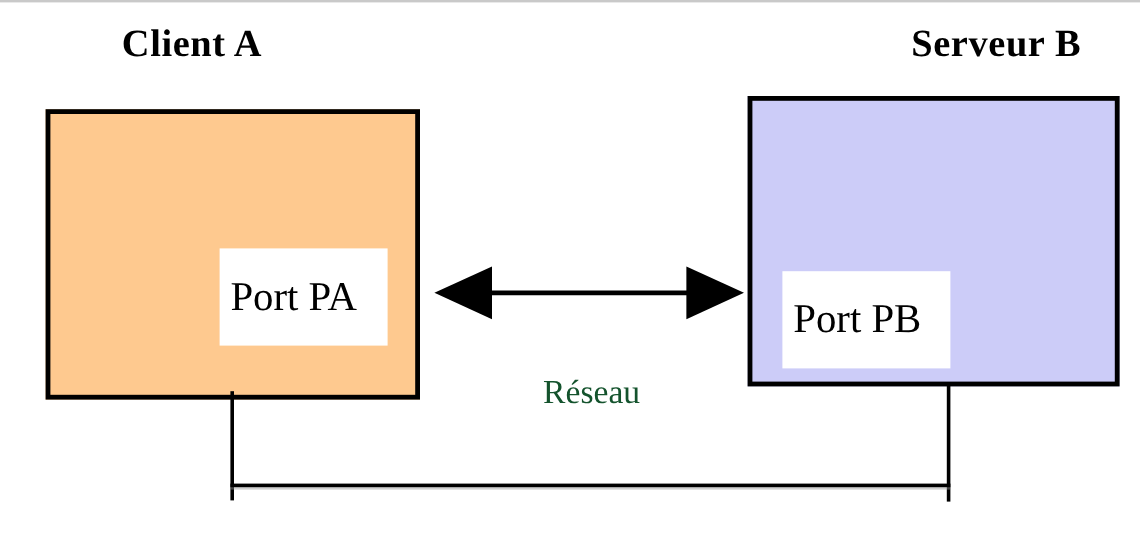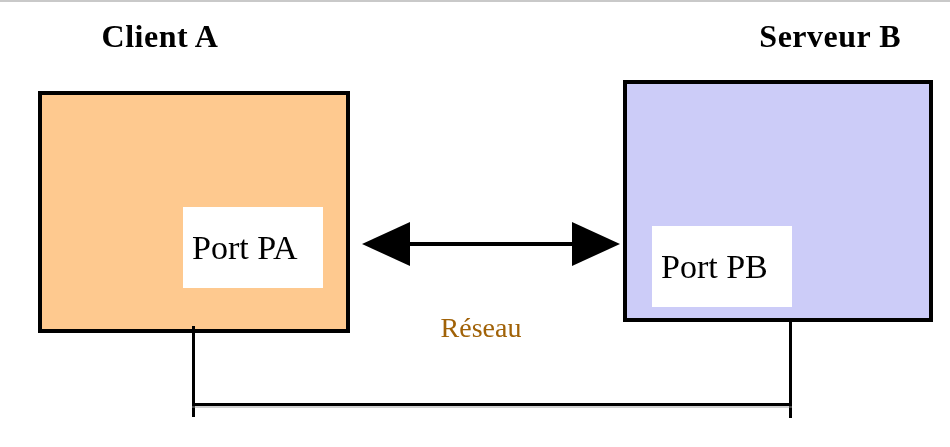--- a/index.html
+++ b/index.html
@@ -60,25 +60,25 @@
     white-space: nowrap;
   }
   .port-client { left: 183px; top: 207px; }
   .port-server { left: 652px; top: 206px; margin-top: 20px; }
   .arrow-svg {
     position: absolute;
     left: 358px; top: 218px;
   }
   .network-label {
     position: absolute;
-    left: 406px; top: 312px;
+    left: 418px; top: 312px;
     width: 150px;
     text-align: center;
     font-size: 28px;
-    color: #a16207;
+    color: #14532d;
     white-space: nowrap;
   }
   .connector {
     position: absolute;
     background: #000000;
   }
   .conn-left-vertical {
     left: 192px; top: 326px;
     width: 3px; height: 91px;
   }

